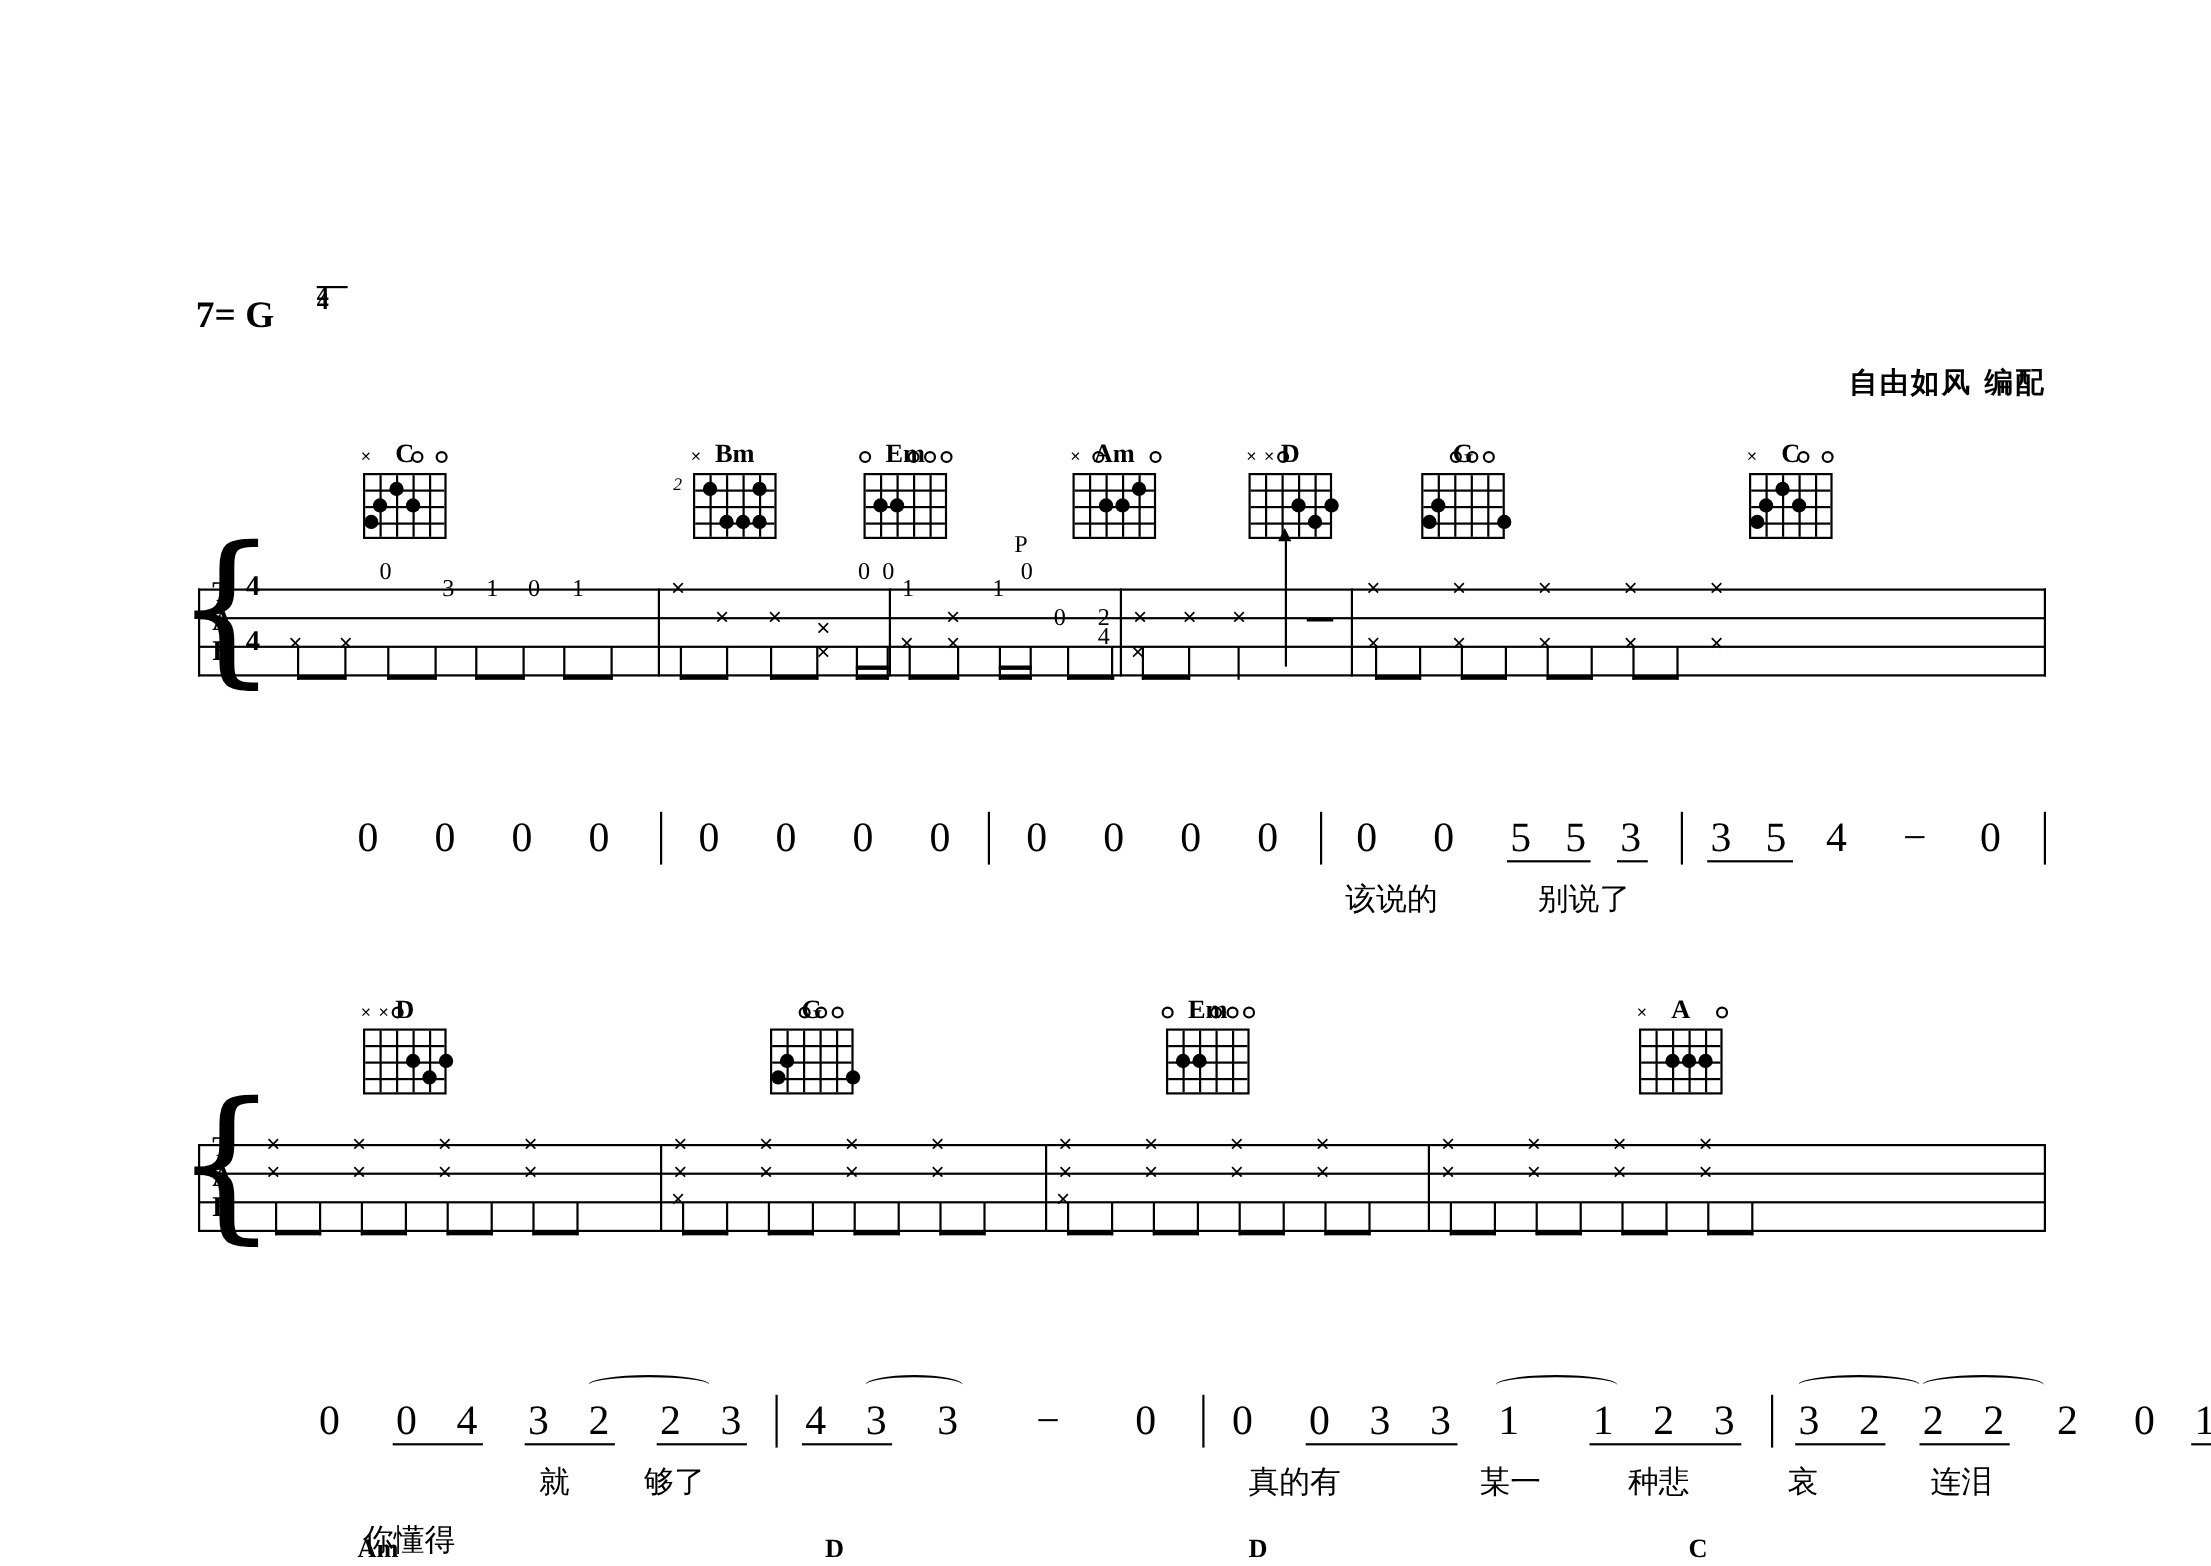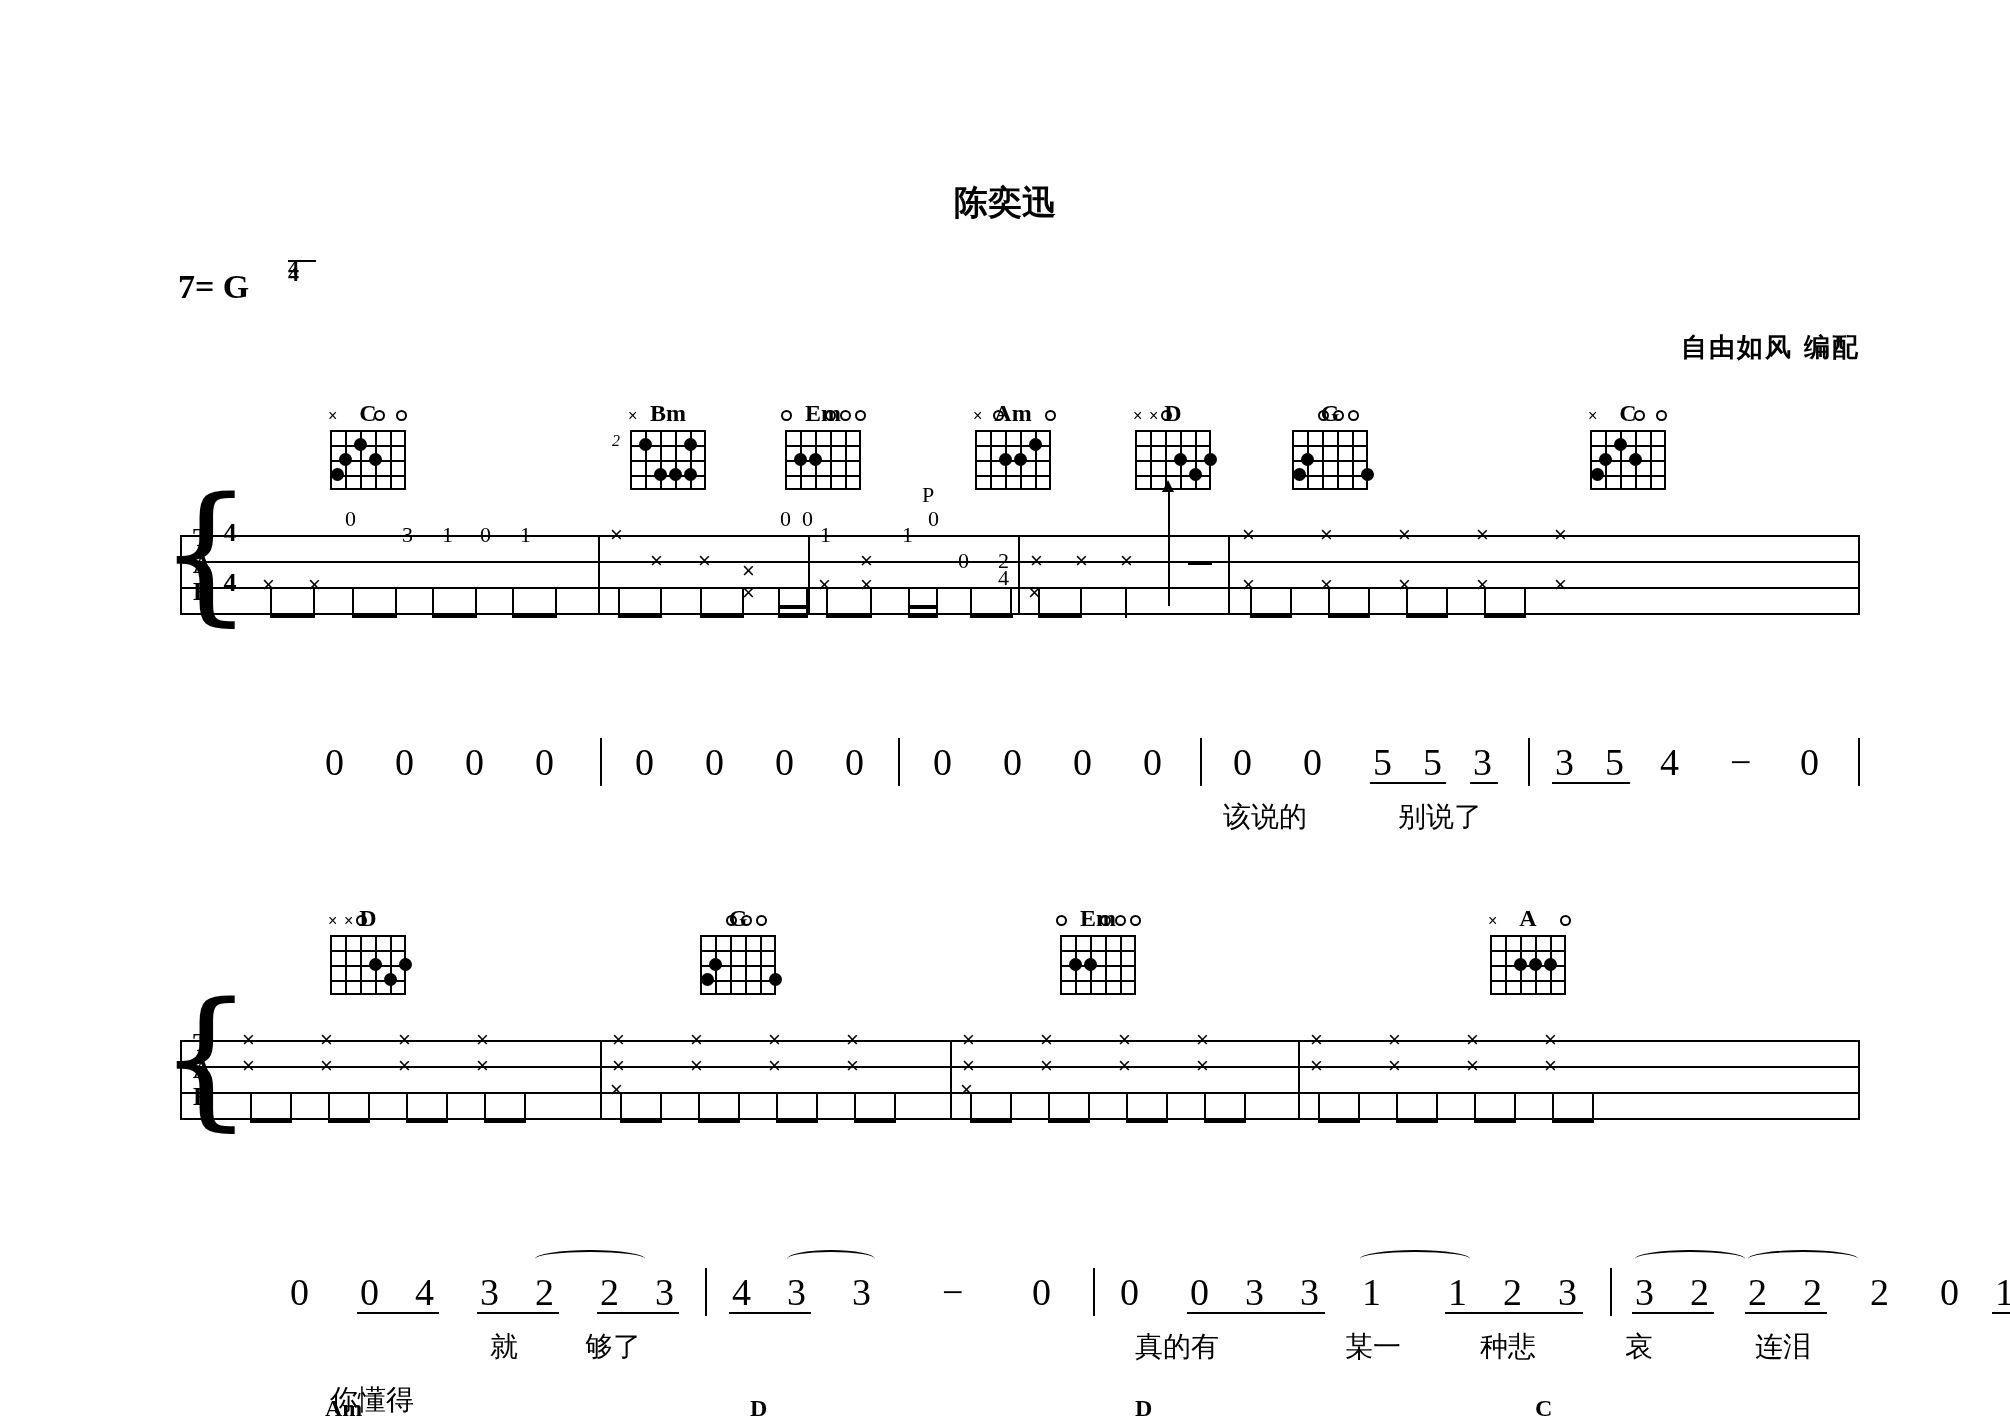--- a/index.html
+++ b/index.html
@@ -52,21 +52,20 @@
   .pmark{position:absolute;font-size:22px;font-family:"Liberation Serif",serif;}
   .arrowup{position:absolute;width:2px;background:#000;}
   .arrowhead{position:absolute;width:0;height:0;border-left:6px solid transparent;border-right:6px solid transparent;border-bottom:12px solid #000;}
   .dash{position:absolute;height:3px;background:#000;}
 </style>
 </head>
 <body>
 
 <div class="sheet">
 
-  <div class="artist">陈奕迅</div>
 
   <div class="keyline">7= G</div>
   <div class="timesig">
     <span class="num">4</span>
     <span class="bar"></span>
     <span class="num">4</span>
   </div>
   <div class="credit">自由如风   编配</div>
 
   <div class="chordbox" style="left:330px;top:430px;">

